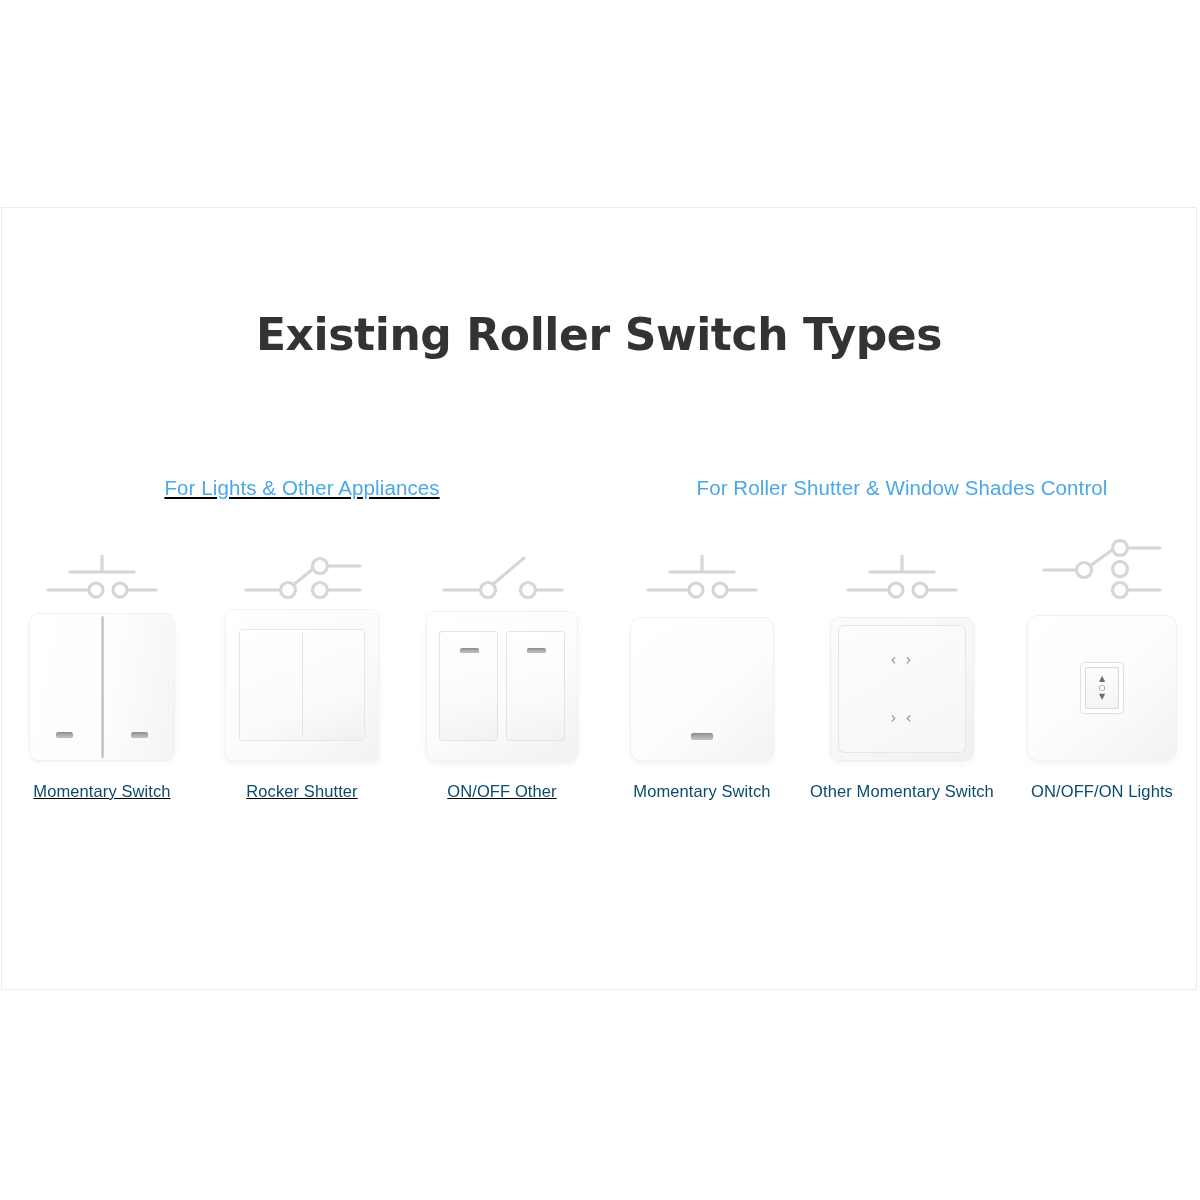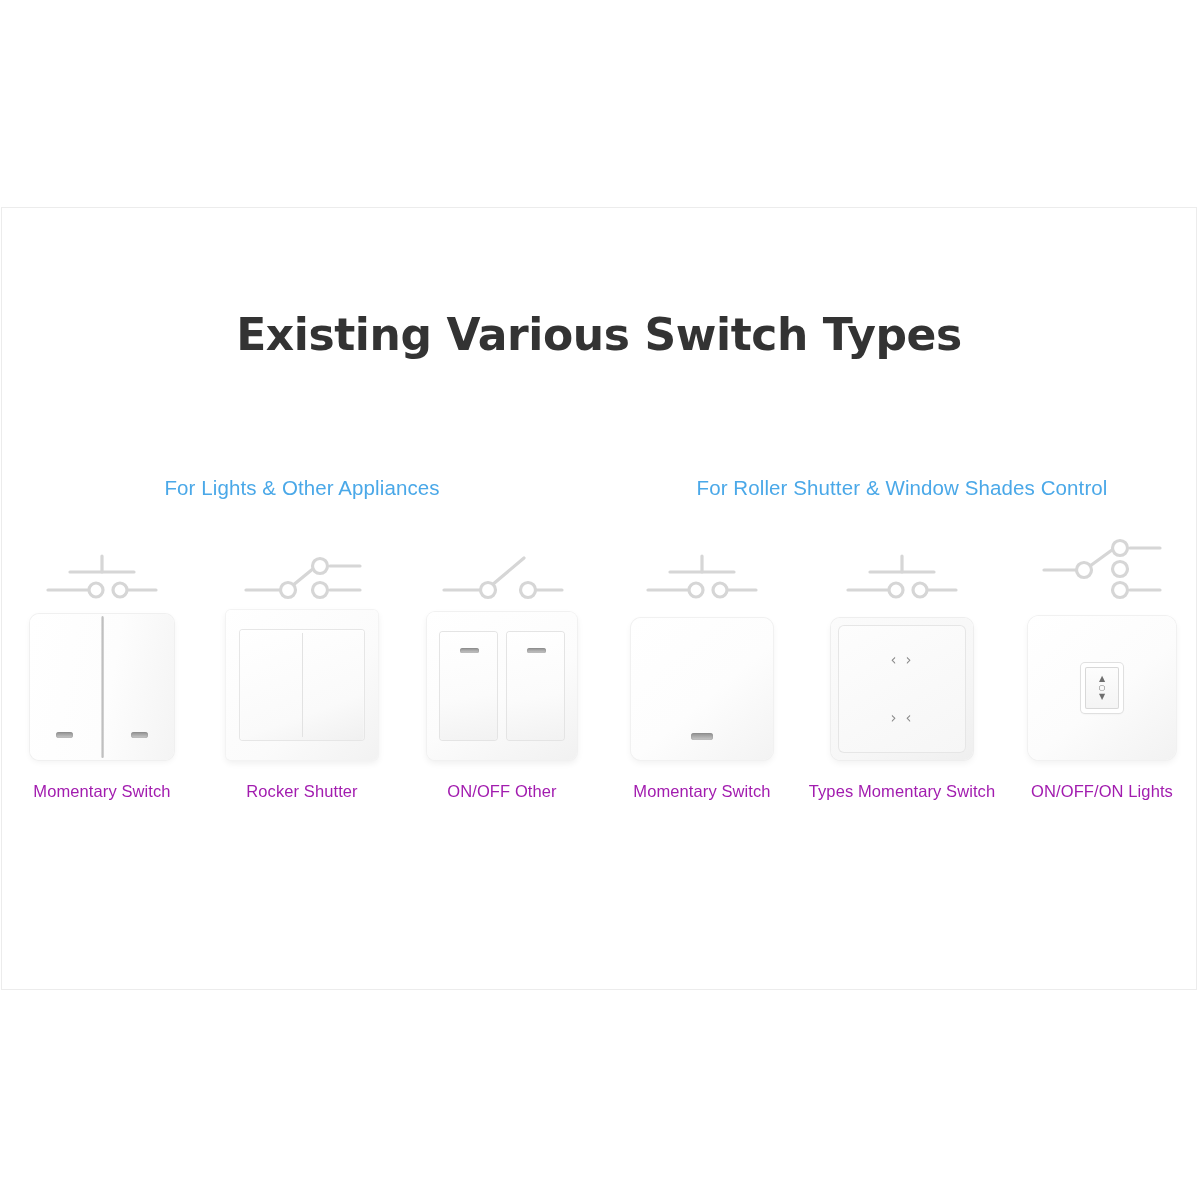--- a/index.html
+++ b/index.html
@@ -48,21 +48,21 @@
     line-height: 56px;
     letter-spacing: -0.4px;
   }
   .headline .ln { display: block; white-space: nowrap; }
 
   
   .group {
     position: absolute;
     top: 268px;
   }
-  #group-lights { left: 0px;   width: 600px; }
+  #group-lights { left: 0px;   width: 600px; text-decoration: underline; }
   #group-roller { left: 600px; width: 600px; }
 
   .group-title {
     text-align: center;
     color: #4aa8e8;
     font-size: 20.5px;
     font-weight: normal;
     letter-spacing: 0.1px;
     white-space: nowrap;
   }
@@ -93,21 +93,21 @@
   .product-wrap {
     height: 160px;
     display: flex;
     align-items: flex-end;
     justify-content: center;
   }
 
   .item-label {
     margin-top: 22px;
     font-size: 16.5px;
-    color: #a21caf;
+    color: #0c4a6e;
     text-align: center;
     white-space: nowrap;
     letter-spacing: 0.1px;
   }
 
   
 
   
   .sw-momentary2 {
     position: relative;
@@ -261,21 +261,21 @@
   }
 </style>
 </head>
 <body>
 
 <div id="page">
 
   <div id="card">
 
     <h1 class="headline">
-      <span class="ln">Existing Various Switch Types</span>
+      <span class="ln">Existing Roller Switch Types</span>
     </h1>
 
     <div class="group" id="group-lights">
       <div class="group-title">For Lights &amp; Other Appliances</div>
 
       <div class="items">
 
         <div class="item">
           <div class="symbol-wrap">
             <svg width="124" height="48" viewBox="0 0 124 48">
@@ -401,21 +401,21 @@
             </svg>
           </div>
           <div class="product-wrap">
             <div class="sw-dual">
               <div class="face">
                 <div class="glyph up">‹ ›</div>
                 <div class="glyph down">› ‹</div>
               </div>
             </div>
           </div>
-          <div class="item-label">Types Momentary Switch</div>
+          <div class="item-label">Other Momentary Switch</div>
         </div>
 
         <div class="item">
           <div class="symbol-wrap">
             <svg width="124" height="62" viewBox="0 0 124 62">
               <g stroke="#d6d6d6" stroke-width="3.2" fill="none" stroke-linecap="round">
                 <line x1="4" y1="32" x2="38" y2="32"></line>
                 <line x1="50" y1="28" x2="72" y2="12"></line>
                 <line x1="90" y1="10" x2="120" y2="10"></line>
                 <line x1="90" y1="52" x2="120" y2="52"></line>

